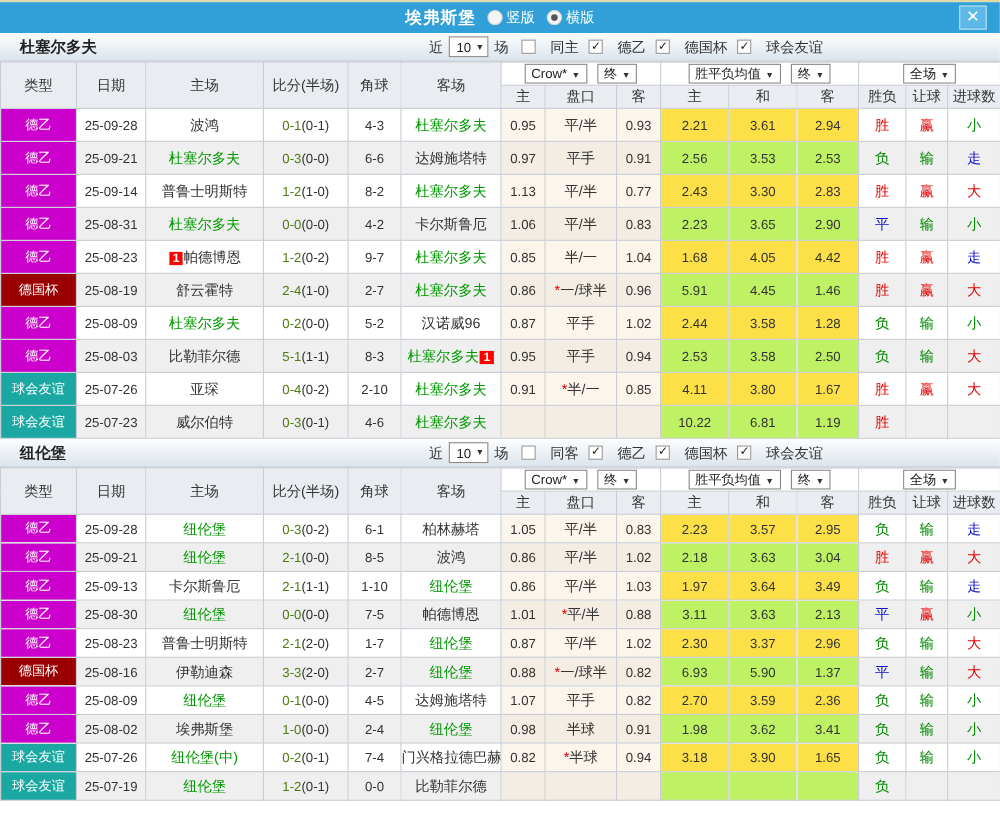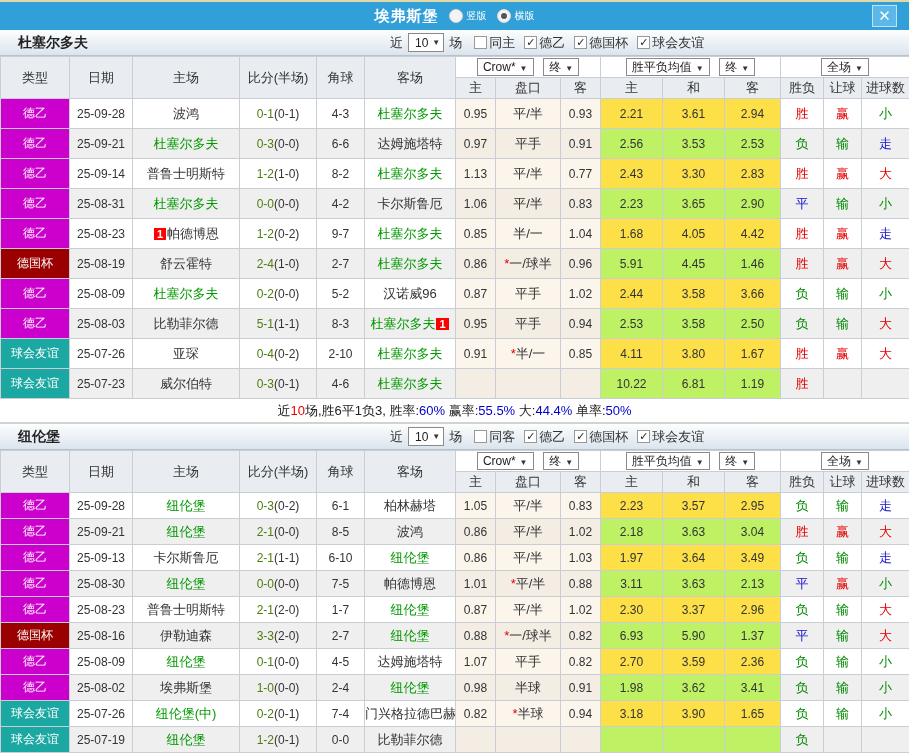--- a/index.html
+++ b/index.html
@@ -15,21 +15,21 @@
     display:flex;align-items:center;justify-content:center;color:#fff;
   }
   .tb-title{font-weight:bold;font-size:15px;letter-spacing:1px}
   .radio{
     width:12px;height:12px;border-radius:50%;background:#f4f4f4;border:1px solid #d7d7d7;
     display:inline-block;margin:0 4px 0 10px;position:relative;vertical-align:-2px;cursor:pointer;
   }
   .radio.sel::after{
     content:'';position:absolute;left:3px;top:3px;width:6px;height:6px;border-radius:50%;background:#555;
   }
-  .rlabel{font-size:10px}
+  .rlabel{font-size:13px}
   .closebtn{
     position:absolute;right:12px;top:3px;width:25px;height:22px;box-sizing:border-box;
     background:#5cb8e8;border:1px solid #bfe2f5;color:#fff;font-weight:bold;text-align:center;
     line-height:20px;font-size:15px;cursor:pointer;
   }
   
   .section-header{
     height:25px;background:linear-gradient(#fdfefe,#dbe4ed);border-bottom:1px solid #b9c3cd;
     position:relative;display:flex;align-items:center;
   }
@@ -39,21 +39,21 @@
     border:1px solid #8a8a8a;background:#fff;height:17px;padding:0 3px 0 6px;margin:0 5px;
     font-size:12px;display:inline-flex;align-items:center;cursor:pointer;color:#222;
   }
   .arr{font-size:8px;margin-left:4px;color:#333}
   .cb{
     width:13px;height:13px;box-sizing:border-box;border:1px solid #999;background:#fff;
     display:inline-block;margin:0 1px 0 9px;font-size:11px;line-height:11px;text-align:center;
     color:#222;vertical-align:-2px;cursor:pointer;font-weight:bold;
   }
   .cb.first{margin-left:12px}
-  .cblabel{margin-left:1px}
+  .cblabel{margin-left:12px}
   
   table{border-collapse:collapse;table-layout:fixed;width:909px}
   th,td{border:1px solid #c9ced4;text-align:center;overflow:hidden;white-space:nowrap;padding:0}
   thead th{background:#e9edf2;font-weight:normal;font-size:13px;color:#333;height:20px}
   tr.h1 th.grp{background:#fff}
   .dd{
     display:inline-block;border:1px solid #8a8a8a;background:#fff;font-size:12px;height:16px;
     line-height:16px;padding:0 5px;margin:0 3px;color:#222;cursor:pointer;
   }
   tbody td{font-size:12px;color:#333;height:29px;background:#fff}
@@ -267,21 +267,21 @@
           <td>25-08-09</td>
           <td><span class="zh tgreen">杜塞尔多夫</span></td>
           <td><span class="ft">0-2</span><span class="ht">(0-0)</span></td>
           <td>5-2</td>
           <td><span class="zh">汉诺威96</span></td>
           <td class="cream">0.87</td>
           <td class="cream zh"><span>平手</span></td>
           <td class="cream">1.02</td>
           <td class="cblue">2.44</td>
           <td class="cblue">3.58</td>
-          <td class="cblue">3.66</td>
+          <td class="cblue">1.28</td>
           <td><span class="zh res-g">负</span></td>
           <td><span class="zh res-g">输</span></td>
           <td><span class="zh res-g">小</span></td>
         </tr>
         <tr class="even">
           <td class="ctype" style="background: rgb(204, 0, 204);">德乙</td>
           <td>25-08-03</td>
           <td><span class="zh">比勒菲尔德</span></td>
           <td><span class="ft">5-1</span><span class="ht">(1-1)</span></td>
           <td>8-3</td>
@@ -325,21 +325,20 @@
           <td class="cream"></td>
           <td class="cblue">10.22</td>
           <td class="cblue">6.81</td>
           <td class="cblue">1.19</td>
           <td><span class="zh res-r">胜</span></td>
           <td></td>
           <td></td>
         </tr>
       </tbody>
   </table>
-  <div class="summary"><span class="sv-k">近</span><span class="sv-r">10</span><span class="sv-k">场,胜6平1负3, 胜率:</span><span class="sv-b">60%</span><span class="sv-k"> 赢率:</span><span class="sv-b">55.5%</span><span class="sv-k"> 大:</span><span class="sv-b">44.4%</span><span class="sv-k"> 单率:</span><span class="sv-b">50%</span></div>
 </div>
 
 <div class="section s2">
   <div class="section-header">
     <span class="team">纽伦堡</span>
     <div class="filters">
         <span>近</span>
         <span class="selbox">10<span class="arr">▼</span></span>
         <span>场</span>
         <span class="cb first"></span>
@@ -435,21 +434,21 @@
           <td class="cblue">3.04</td>
           <td><span class="zh res-r">胜</span></td>
           <td><span class="zh res-r">赢</span></td>
           <td><span class="zh res-r">大</span></td>
         </tr>
         <tr class="odd">
           <td class="ctype" style="background: rgb(204, 0, 204);">德乙</td>
           <td>25-09-13</td>
           <td><span class="zh">卡尔斯鲁厄</span></td>
           <td><span class="ft">2-1</span><span class="ht">(1-1)</span></td>
-          <td>6-10</td>
+          <td>1-10</td>
           <td><span class="zh tgreen">纽伦堡</span></td>
           <td class="cream">0.86</td>
           <td class="cream zh"><span>平/半</span></td>
           <td class="cream">1.03</td>
           <td class="cblue">1.97</td>
           <td class="cblue">3.64</td>
           <td class="cblue">3.49</td>
           <td><span class="zh res-g">负</span></td>
           <td><span class="zh res-g">输</span></td>
           <td><span class="zh res-b">走</span></td>

